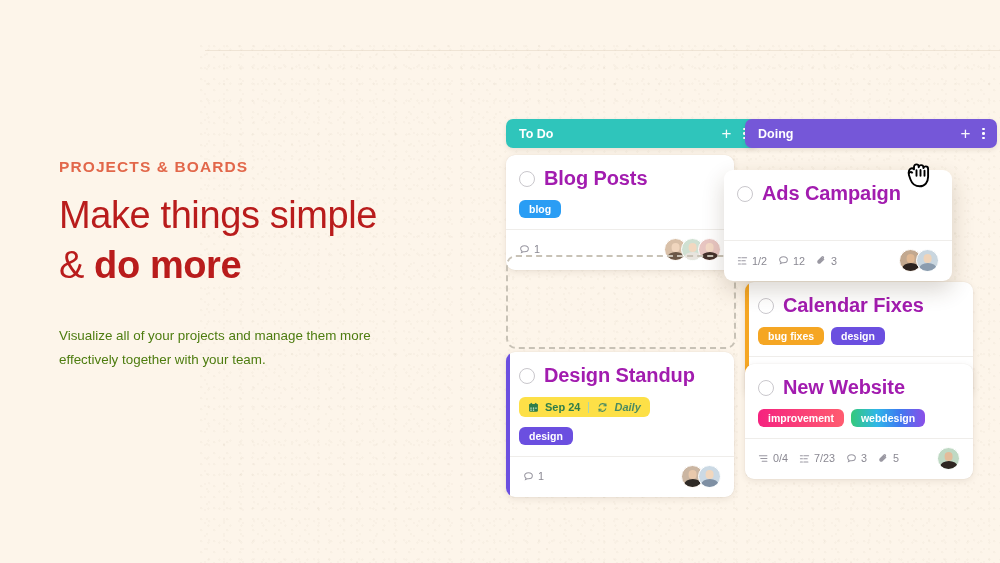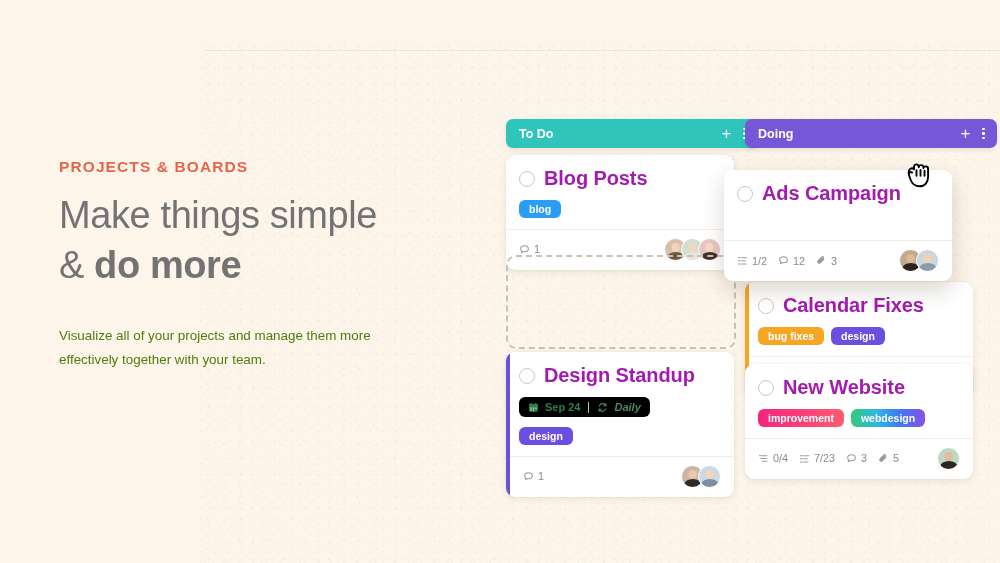--- a/index.html
+++ b/index.html
@@ -32,21 +32,21 @@
     background: rgba(190,170,140,.22);
   }
 
   
   .copy { position: absolute; left: 59px; top: 158px; width: 400px; }
   .eyebrow {
     color: #E2674A; font-size: 15.5px; font-weight: 700;
     letter-spacing: 1.1px; margin: 0 0 14px 0;
   }
   .headline {
-    color: #737373; font-size: 38px; line-height: 1.32;
+    color: #b91c1c; font-size: 38px; line-height: 1.32;
     margin: 0; font-weight: 400; letter-spacing: -0.4px;
   }
   .headline .bold { font-weight: 700; }
   .subcopy {
     margin: 34px 0 0 0; color: #4d7c0f;
     font-size: 13.4px; line-height: 1.75; max-width: 345px;
   }
 
   
   .board { position: absolute; left: 0; top: 0; width: 1000px; height: 563px; }
@@ -87,21 +87,21 @@
     padding: 3.5px 10px; border-radius: 6px; line-height: 1;
   }
   .tag-blog { background: #2A9DF4; }
   .tag-design { background: #6B4FE0; }
   .tag-bugfixes { background: #F5A623; }
   .tag-improvement { background: linear-gradient(90deg, #F5237F 0%, #FF5C70 100%); }
   .tag-webdesign { background: linear-gradient(90deg, #35C97A 0%, #2FB6E8 35%, #3D7BF0 65%, #8B4FE8 100%); }
 
   .datechip {
     display: inline-flex; align-items: center; gap: 6px;
-    background: #000000; color: #2E7D4A; border-radius: 6px;
+    background: #fde047; color: #2E7D4A; border-radius: 6px;
     padding: 4px 9px; margin-top: 10px; font-size: 11px; font-weight: 700;
   }
   .datechip .div { width: 1px; height: 11px; background: #A8D4B4; margin: 0 2px; }
   .datechip .lbl { font-weight: 600; color: #4A8A62; font-style: italic; }
 
   .meta-row {
     display: flex; align-items: center; gap: 11px;
     border-top: 1px solid #EFEDEA; margin-top: 11px;
     padding: 8px 13px 9px 13px; min-height: 22px;
   }

